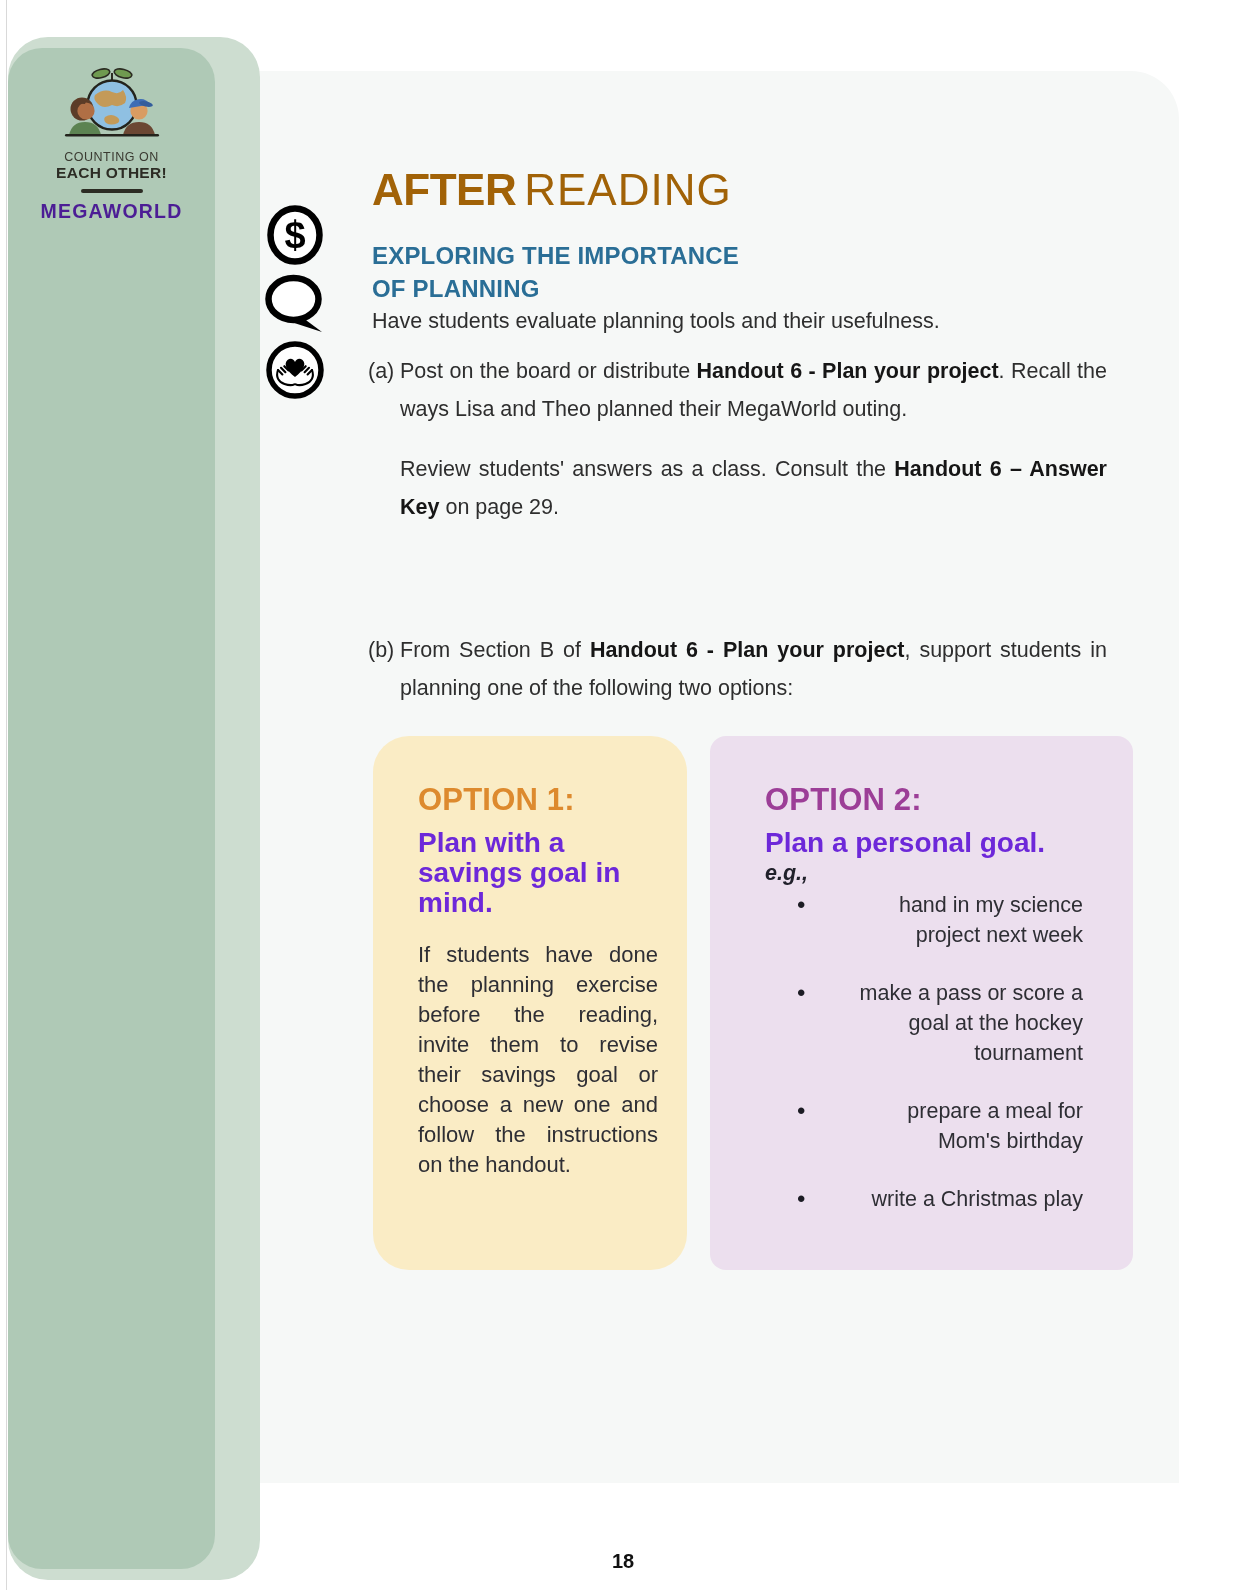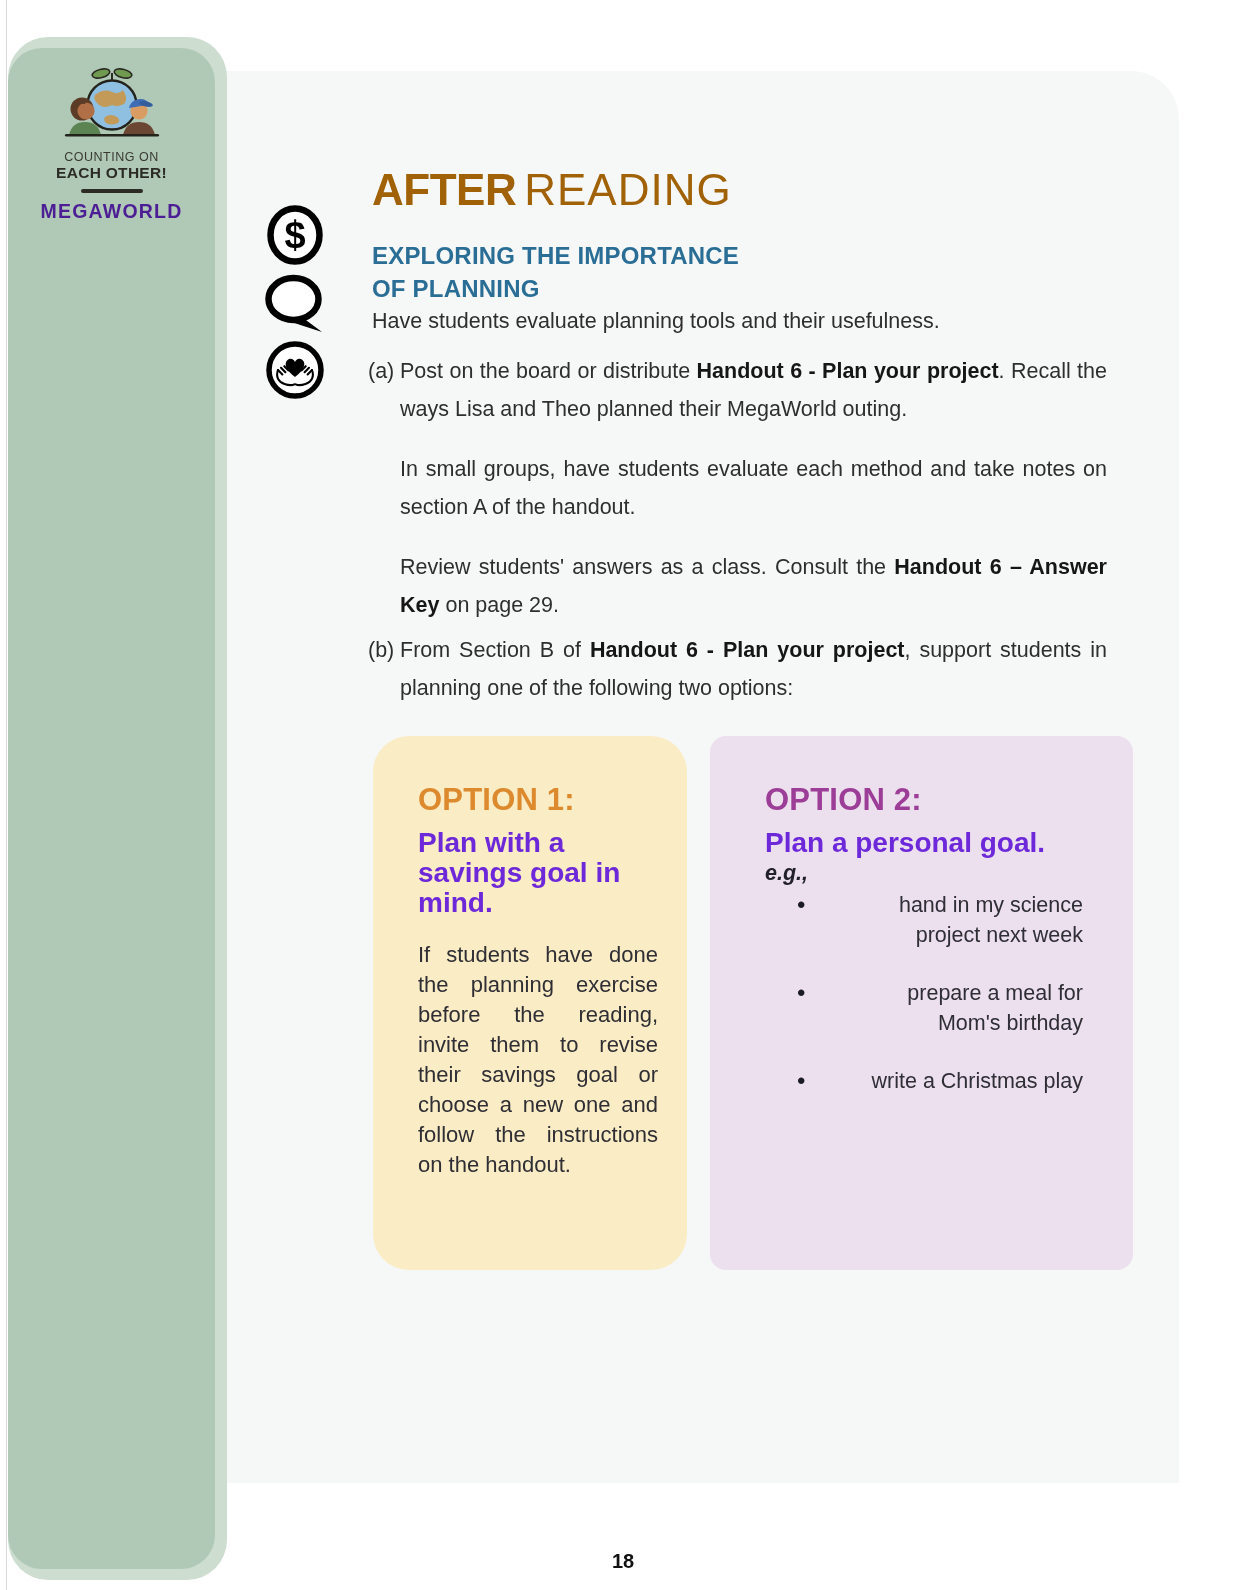--- a/index.html
+++ b/index.html
@@ -12,21 +12,21 @@
   .edge-line{position:absolute;left:6px;top:0;width:1px;height:1590px;background:#d9d9d9;}
 
   
   .content-panel{
     position:absolute;left:200px;top:71px;width:979px;height:1412px;
     background:#F6F8F7;border-top-right-radius:48px;
   }
 
   
   .sidebar{
-    position:absolute;left:8px;top:37px;width:219px;height:1543px;
+    position:absolute;left:8px;top:37px;width:252px;height:1543px;
     background:#CDDDD0;border-radius:40px;
   }
   .sidebar-inner{
     position:absolute;left:0;top:11px;width:207px;height:1521px;
     background:#AFC9B6;border-radius:34px;
   }
   .logo-wrap{position:absolute;left:0;top:28px;width:207px;text-align:center;}
   .logo-wrap svg{display:block;margin:0 auto;}
   .logo-line1{margin-top:3px;font-size:12.5px;letter-spacing:.5px;color:#3a3a31;font-weight:400;}
   .logo-line2{font-size:15.5px;letter-spacing:.3px;color:#2c2c24;font-weight:800;}
@@ -156,21 +156,20 @@
 </div>
 
 <h2 class="sec-heading"><span>EXPLORING THE IMPORTANCE</span><br><span>OF PLANNING</span></h2>
 
 <p class="sec-intro">Have students evaluate planning tools and their usefulness.</p>
 
 <div class="step step-a">
   <span class="step-label">(a)</span>
   <div class="step-body">
     <p><span>Post on the board or distribute </span><b>Handout 6 - Plan your project</b><span>. Recall the ways Lisa and Theo planned their MegaWorld outing.</span></p>
-    <p>In small groups, have students evaluate each method and take notes on section A of the handout.</p>
     <p><span>Review students' answers as a class. Consult the </span><b>Handout 6 – Answer Key</b><span> on page 29.</span></p>
   </div>
 </div>
 
 <div class="step step-b">
   <span class="step-label">(b)</span>
   <div class="step-body">
     <p><span>From Section B of </span><b>Handout 6 - Plan your project</b><span>, support students in planning one of the following two options:</span></p>
   </div>
 </div>
@@ -180,19 +179,20 @@
     <div class="option-title">OPTION 1:</div>
     <div class="option-subtitle">Plan with a savings goal in mind.</div>
     <div class="option-body">If students have done the planning exercise before the reading, invite them to revise their savings goal or choose a new one and follow the instructions on the handout.</div>
   </div>
   <div class="option-box option-2">
     <div class="option-title">OPTION 2:</div>
     <div class="option-subtitle">Plan a personal goal.</div>
     <div class="eg-label">e.g.,</div>
     <ul class="option-bullets">
       <li>hand in my science project next week</li>
+      <li>make a pass or score a goal at the hockey tournament</li>
       <li>prepare a meal for Mom's birthday</li>
       <li>write a Christmas play</li>
     </ul>
   </div>
 </div>
 
 <div class="page-number">18</div>
 
 </body></html>

